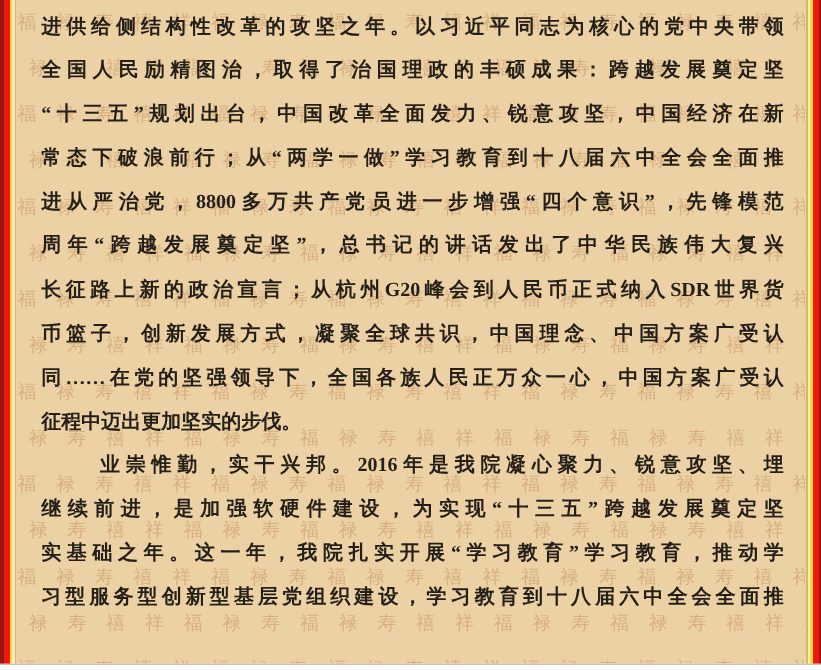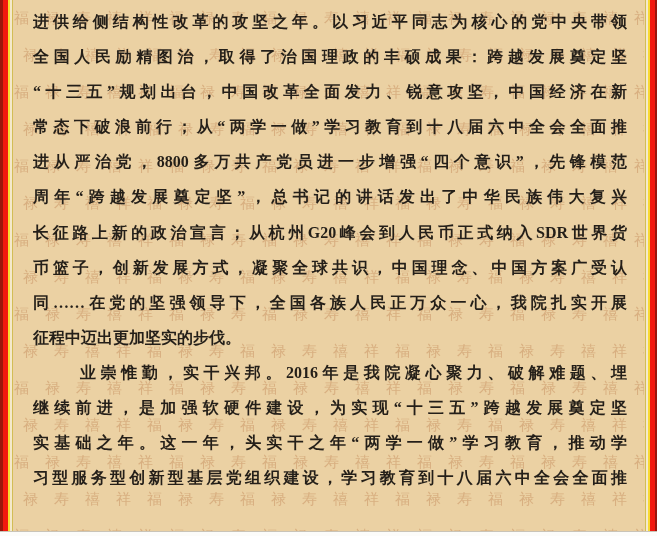--- a/index.html
+++ b/index.html
@@ -117,22 +117,22 @@
 
   <div class="text-block">
     <div class="line">进供给侧结构性改革的攻坚之年。以习近平同志为核心的党中央带领</div>
     <div class="line">全国人民励精图治，取得了治国理政的丰硕成果：跨越发展奠定坚</div>
     <div class="line">“十三五”规划出台，中国改革全面发力、锐意攻坚，中国经济在新</div>
     <div class="line">常态下破浪前行；从“两学一做”学习教育到十八届六中全会全面推</div>
     <div class="line">进从严治党，8800多万共产党员进一步增强“四个意识”，先锋模范</div>
     <div class="line">周年“跨越发展奠定坚”，总书记的讲话发出了中华民族伟大复兴</div>
     <div class="line">长征路上新的政治宣言；从杭州G20峰会到人民币正式纳入SDR世界货</div>
     <div class="line">币篮子，创新发展方式，凝聚全球共识，中国理念、中国方案广受认</div>
-    <div class="line">同……在党的坚强领导下，全国各族人民正万众一心，我院扎实开展</div>
+    <div class="line">同……在党的坚强领导下，全国各族人民正万众一心，中国方案广受认</div>
     <div class="line para-end">征程中迈出更加坚实的步伐。</div>
-    <div class="line indented">业崇惟勤，实干兴邦。2016年是我院凝心聚力、破解难题、埋</div>
+    <div class="line indented">业崇惟勤，实干兴邦。2016年是我院凝心聚力、锐意攻坚、埋</div>
     <div class="line">继续前进，是加强软硬件建设，为实现“十三五”跨越发展奠定坚</div>
-    <div class="line">实基础之年。这一年，头实干之年“两学一做”学习教育，推动学</div>
+    <div class="line">实基础之年。这一年，我院扎实开展“学习教育”学习教育，推动学</div>
     <div class="line">习型服务型创新型基层党组织建设，学习教育到十八届六中全会全面推</div>
   </div>
 
   <div class="bottom-strip"></div>
 </div>
 
 </body></html>

